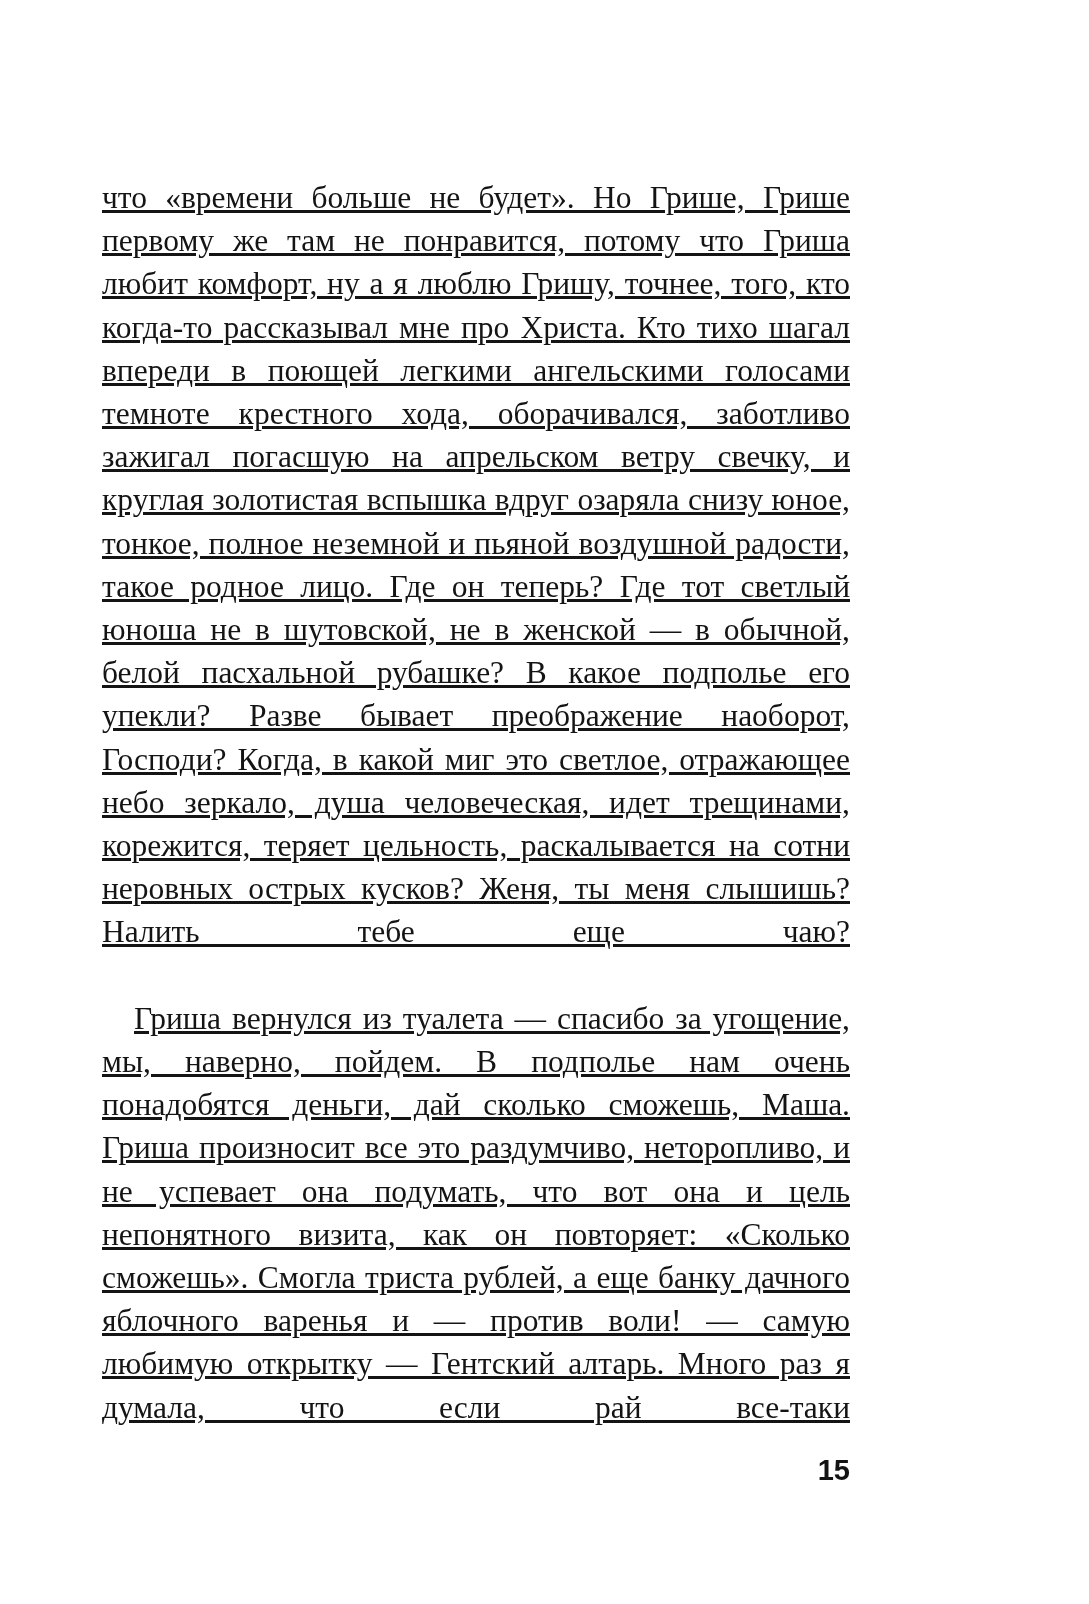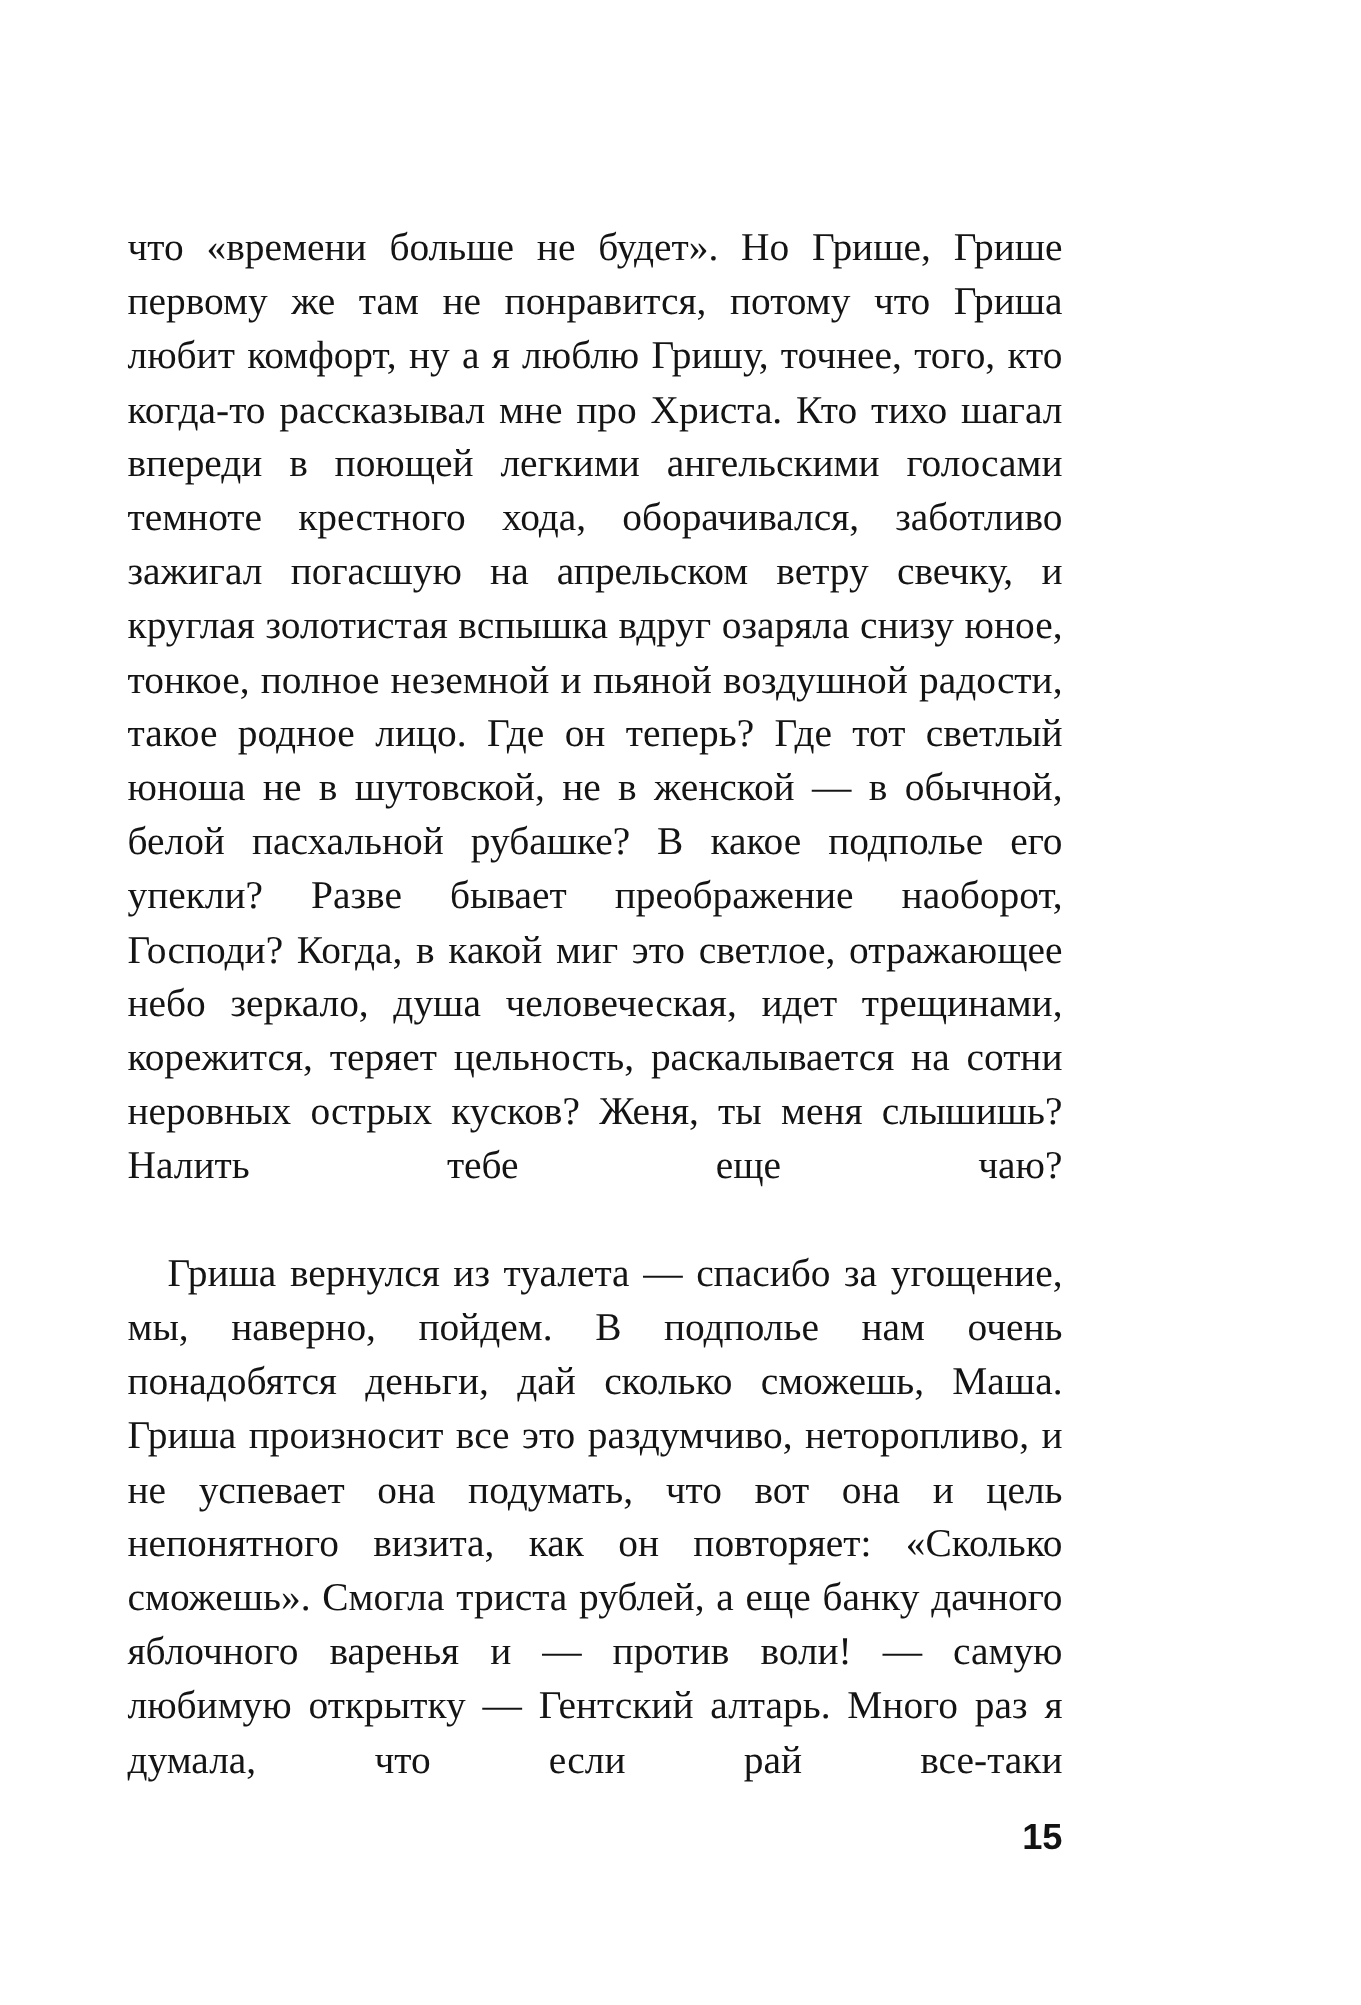--- a/index.html
+++ b/index.html
@@ -45,20 +45,21 @@
     margin: 0;
     font-family: "Liberation Serif", "DejaVu Serif", serif;
     font-size: 31.5px;
     line-height: 43.2px;
     color: #141414;
     text-align: justify;
     text-justify: inter-word;
     hyphens: manual;
     -webkit-hyphens: manual;
     word-spacing: 0.2px;
+    text-decoration: underline;
   }
 
   .body-paragraph.indented {
     text-indent: 32px;
   }
 
   
   .body-paragraph:after {
     content: "";
     display: inline-block;

